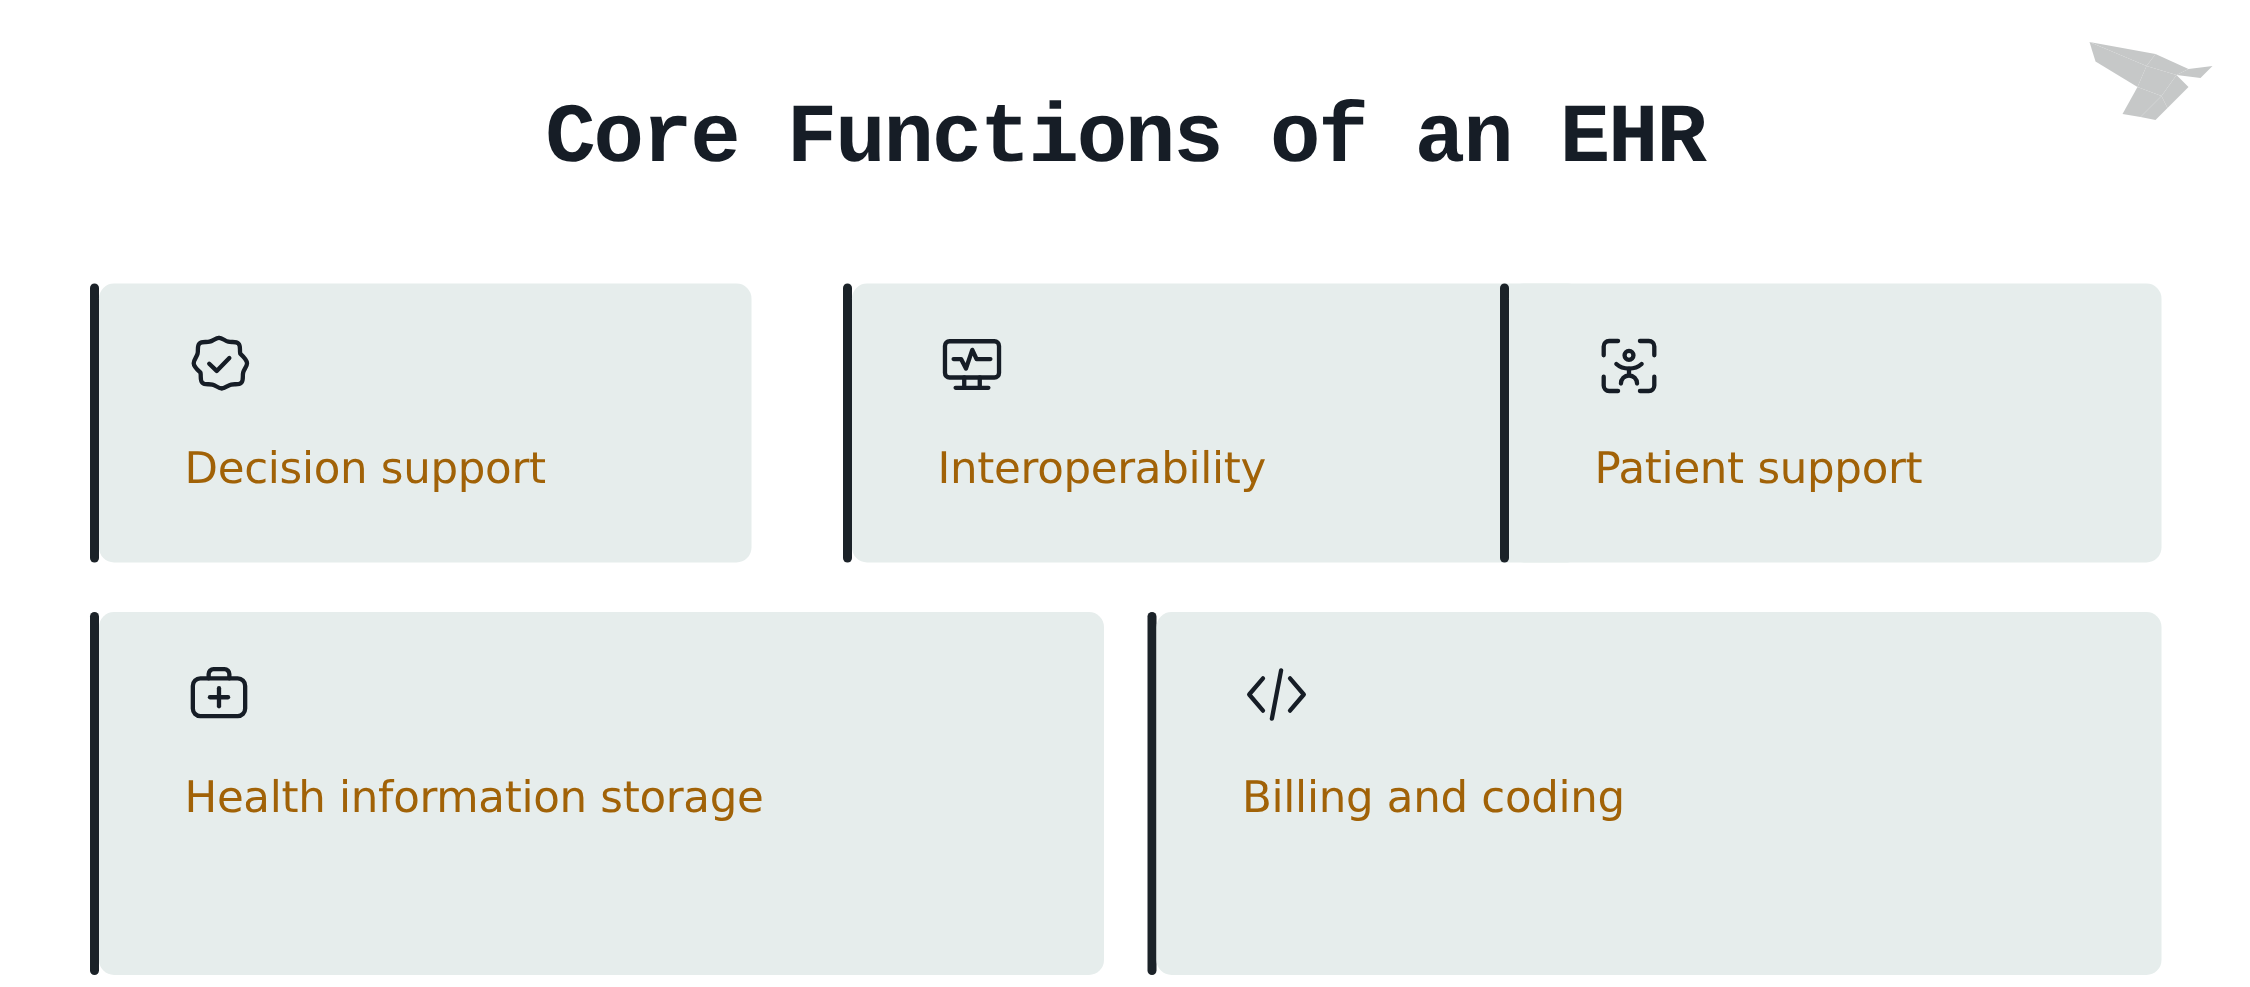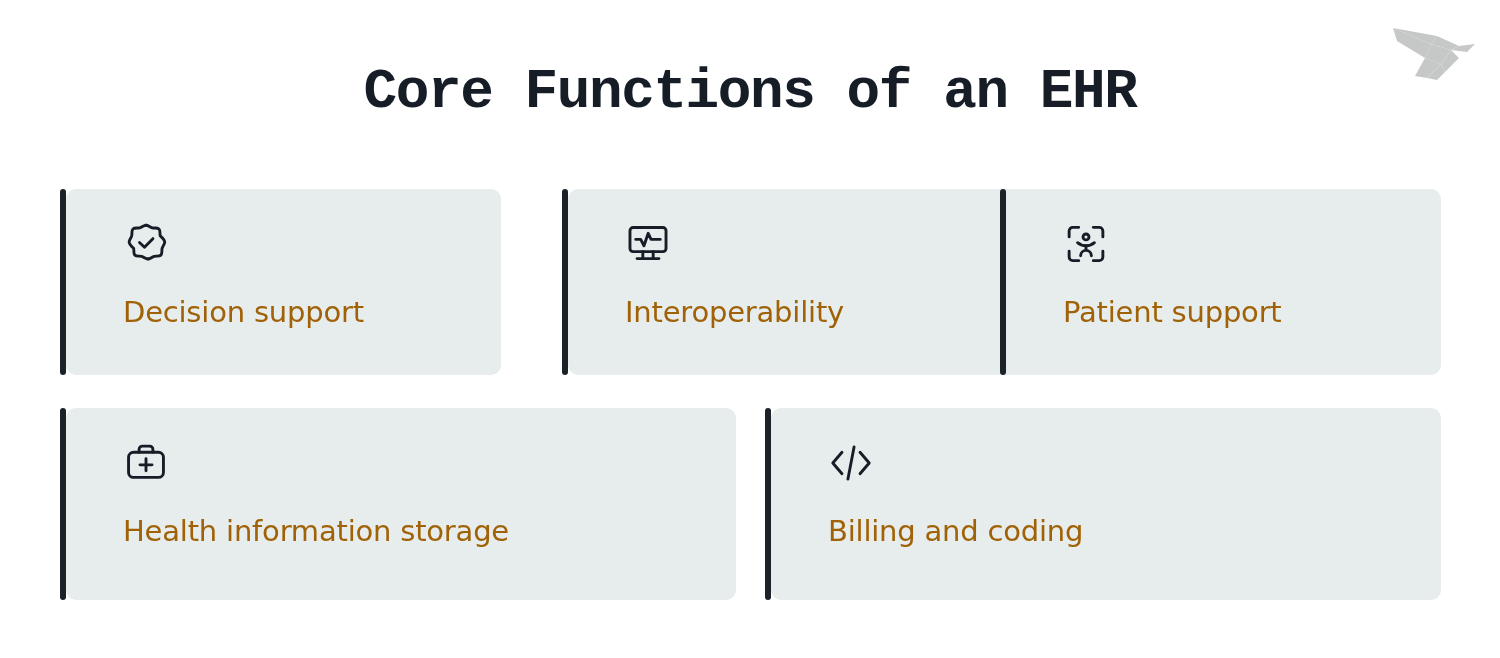--- a/index.html
+++ b/index.html
@@ -83,21 +83,21 @@
     font-size: 29px;
     font-weight: 400;
     color: #a16207;
     line-height: 1.2;
     letter-spacing: -0.2px;
     white-space: nowrap;
   }
 
   
   .r1 { top: 0; height: 186px; }
-  .r2 { top: 219px; height: 192px; }
+  .r2 { top: 219px; height: 242px; }
 
   .c1a { left: 60px;   width: 441px; }
   .c1b { left: 530px;  width: 493px; margin-left: 32px; }
   .c1c { left: 1000px; width: 441px; }
   .c2a { left: 60px;   width: 676px; }
   .c2b { left: 765px;  width: 676px; }
 </style>
 </head>
 <body>
 

